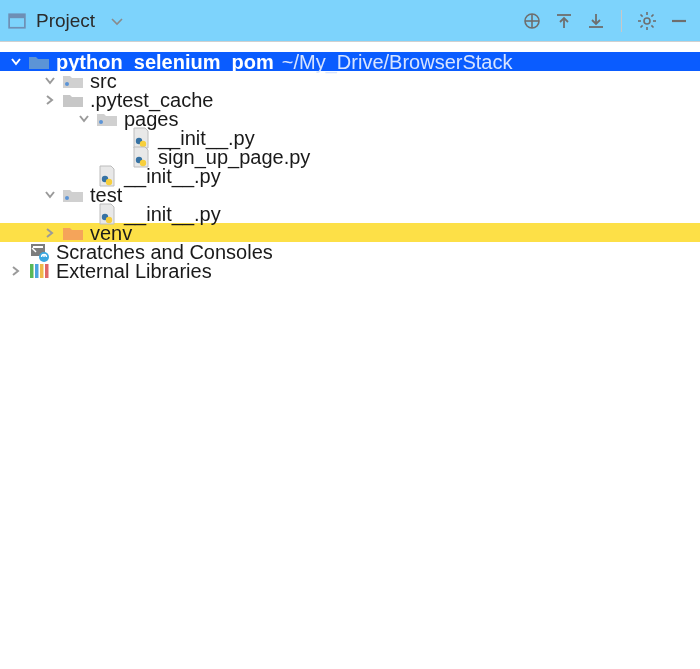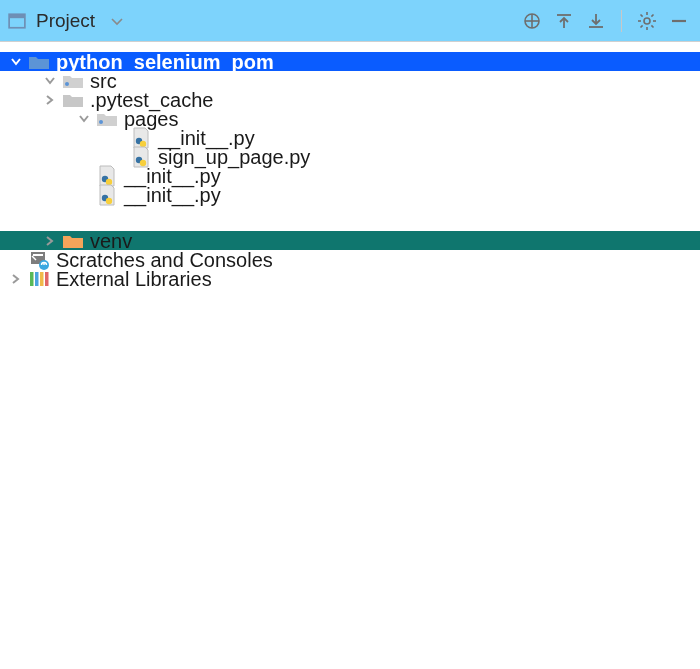--- a/index.html
+++ b/index.html
@@ -70,22 +70,21 @@
       align-items: center;
       height: 19px;
       white-space: nowrap;
       cursor: default;
     }
     .row.selected {
       background: #0a5cff;
       color: #fff;
     }
     .row.highlighted {
-      background: #0f766e;
-      margin-top: 27px;
+      background: #fde047;
     }
     .arrow {
       width: 20px;
       display: flex;
       justify-content: center;
       align-items: center;
       color: #7a7a7a;
     }
     .row.selected .arrow { color: #fff; }
     .indent { display: inline-block; }
@@ -191,20 +190,21 @@
       <svg width="12" height="12" viewBox="0 0 12 12">
           <path d="M2 3 L6 8 L10 3" fill="none" stroke="currentColor" stroke-width="2"></path>
         </svg>
     </span>
     <span class="icon-slot">
       <svg class="folder-solid" viewBox="0 0 22 16">
           <path d="M1 3 L1 15 L21 15 L21 5 L10 5 L8 3 Z" fill="#5c94d6"></path>
         </svg>
     </span>
     <span class="label" style="font-weight:700">python_selenium_pom</span>
+    <span class="suffix">~/My_Drive/BrowserStack</span>
   </div>
 
   <div class="row">
     <span class="indent" style="width:40px"></span>
     <span class="arrow">
       <svg width="12" height="12" viewBox="0 0 12 12">
           <path d="M2 3 L6 8 L10 3" fill="none" stroke="#9a9a9a" stroke-width="2"></path>
         </svg>
     </span>
     <span class="icon-slot">
@@ -277,20 +277,35 @@
     <span class="icon-slot">
       <svg class="python-file" viewBox="0 0 20 22">
           <path d="M3 1 L14 1 L17 4 L17 21 L3 21 Z" fill="#e8e8e8" stroke="#bcbcbc"></path>
           <circle cx="8" cy="14" r="3.2" fill="#3672a4"></circle>
           <circle cx="12" cy="17" r="3.2" fill="#f7cf3c"></circle>
         </svg>
     </span>
     <span class="label">__init__.py</span>
   </div>
 
+  <div class="row">
+    <span class="indent" style="width:40px"></span>
+    <span class="arrow">
+      <svg width="12" height="12" viewBox="0 0 12 12">
+          <path d="M2 3 L6 8 L10 3" fill="none" stroke="#9a9a9a" stroke-width="2"></path>
+        </svg>
+    </span>
+    <span class="icon-slot">
+      <svg class="folder-solid" viewBox="0 0 22 16">
+          <path d="M1 3 L1 15 L21 15 L21 5 L10 5 L8 3 Z" fill="#d0d0d0"></path>
+          <circle cx="5" cy="11" r="2" fill="#5c94d6"></circle>
+        </svg>
+    </span>
+    <span class="label">test</span>
+  </div>
 
   <div class="row">
     <span class="indent" style="width:94px"></span>
     <span class="icon-slot">
       <svg class="python-file" viewBox="0 0 20 22">
           <path d="M3 1 L14 1 L17 4 L17 21 L3 21 Z" fill="#e8e8e8" stroke="#bcbcbc"></path>
           <circle cx="8" cy="14" r="3.2" fill="#3672a4"></circle>
           <circle cx="12" cy="17" r="3.2" fill="#f7cf3c"></circle>
         </svg>
     </span>

